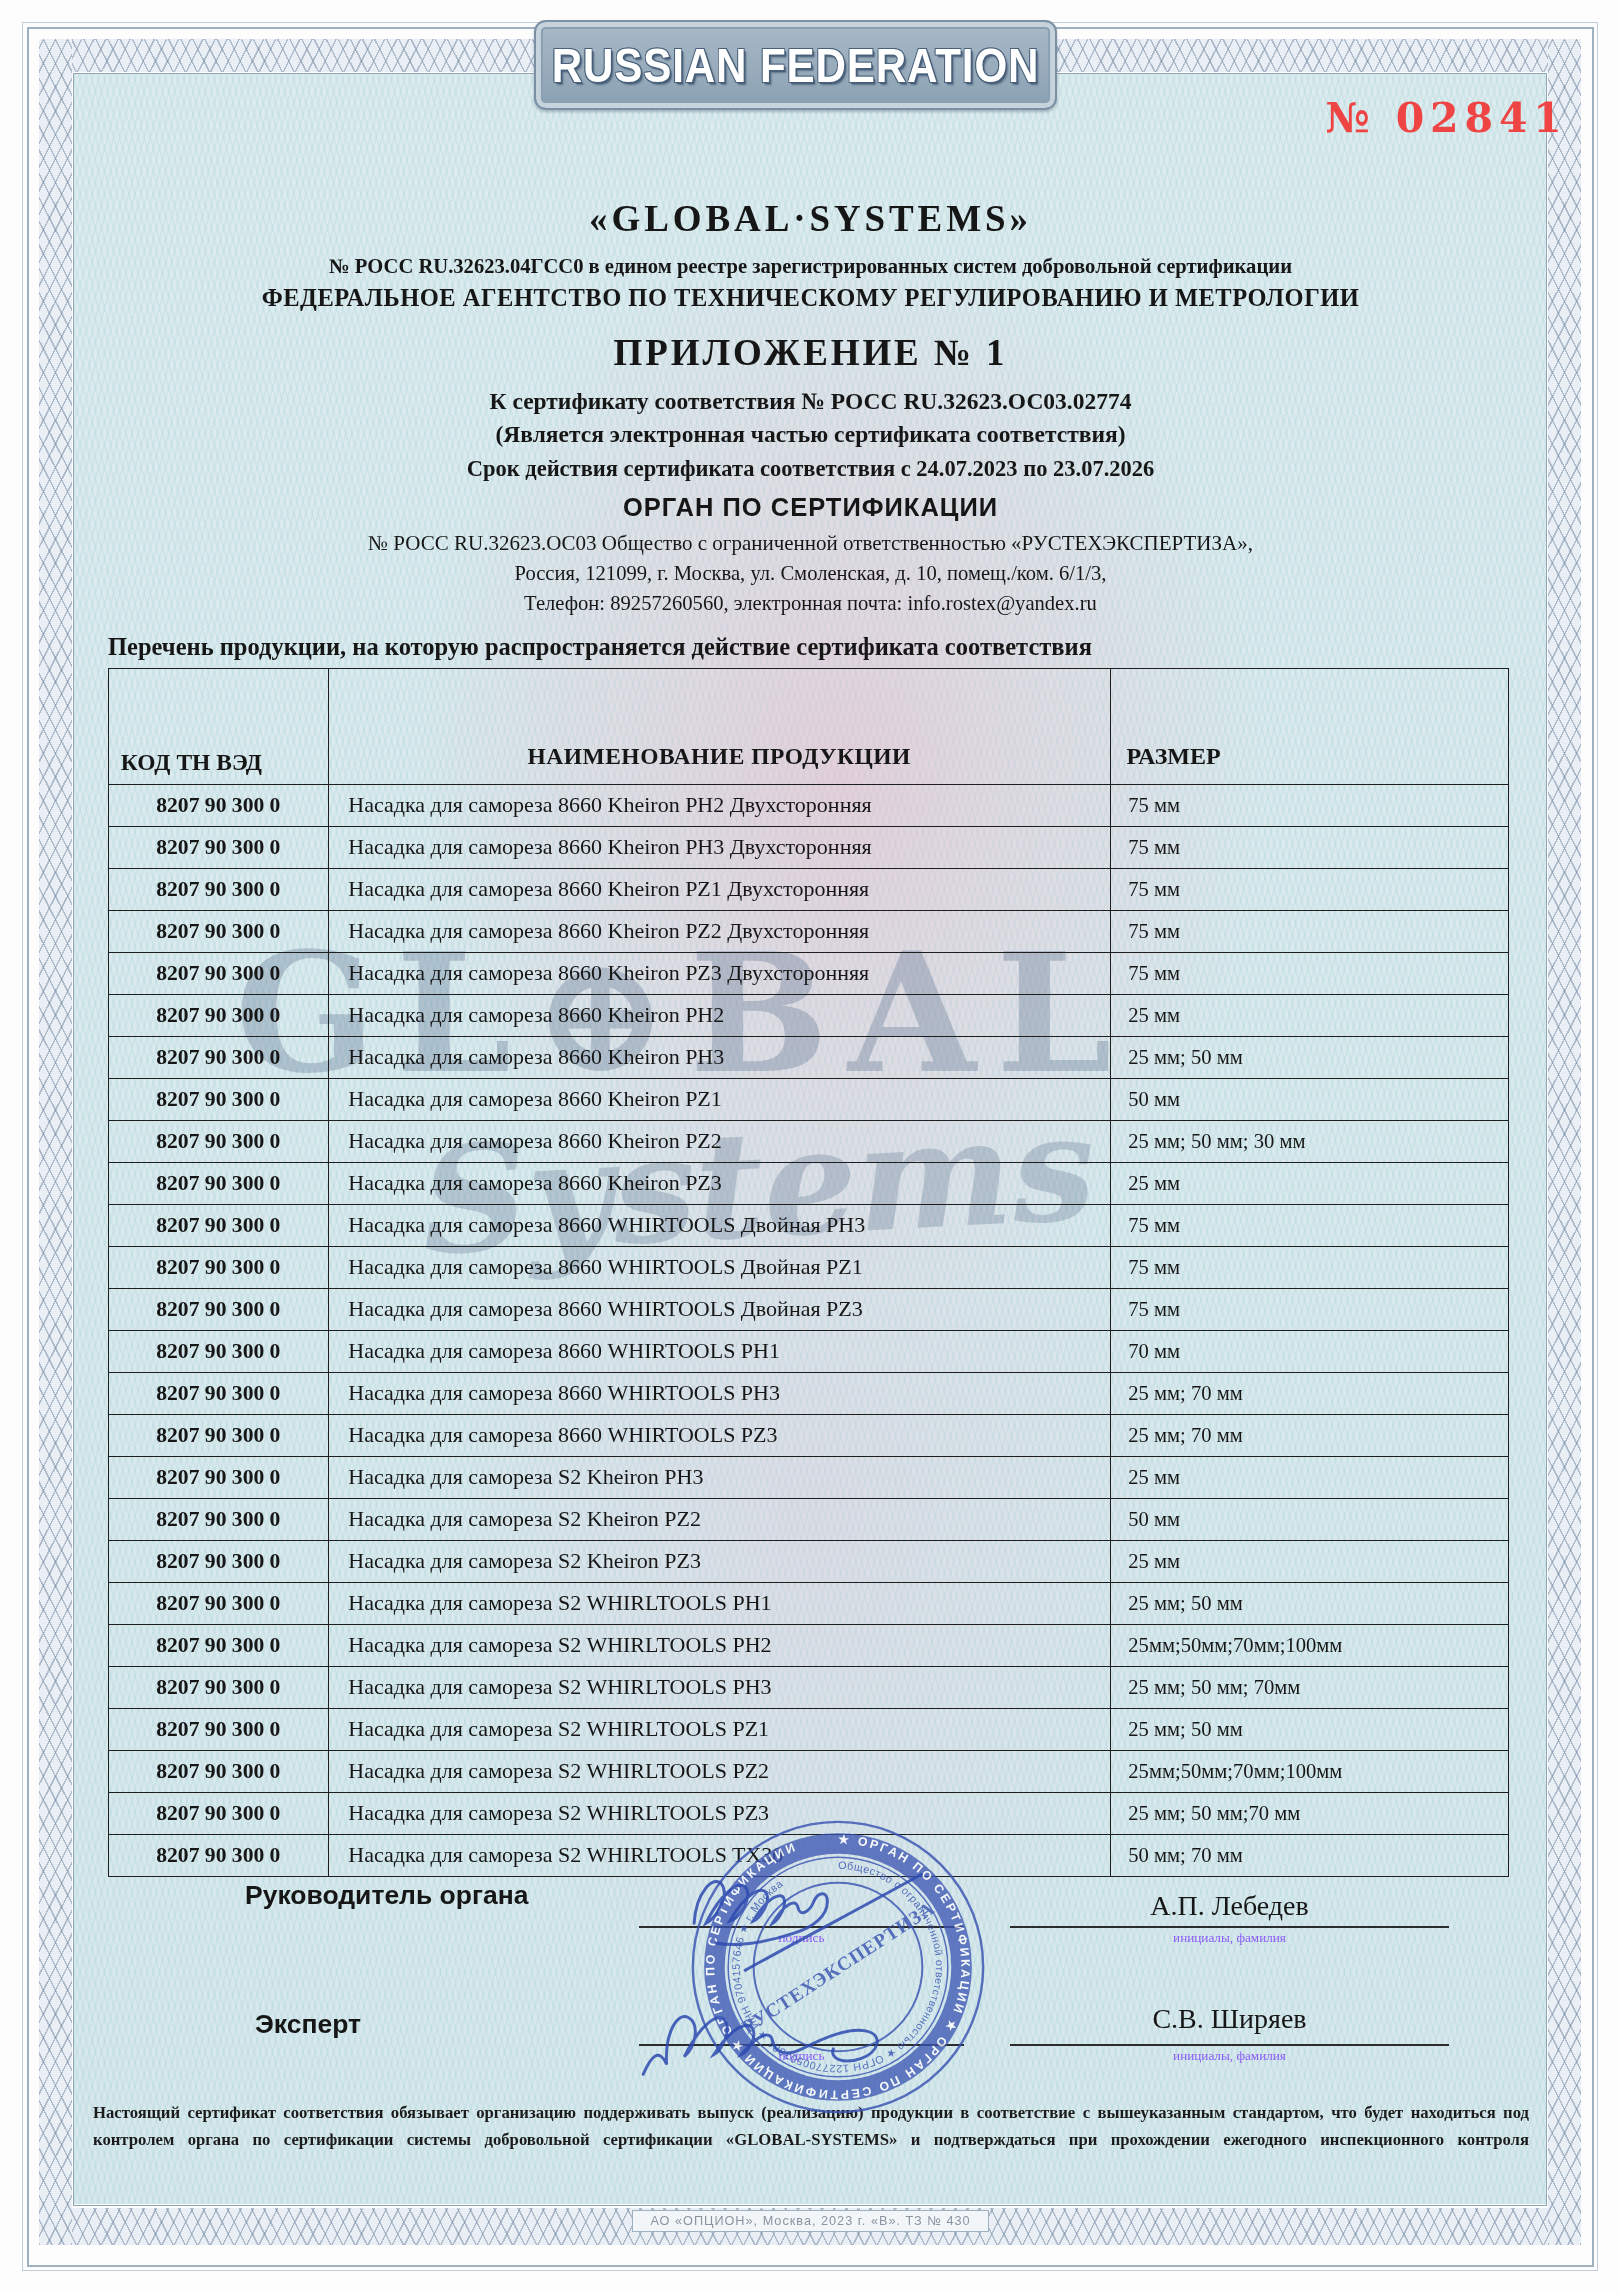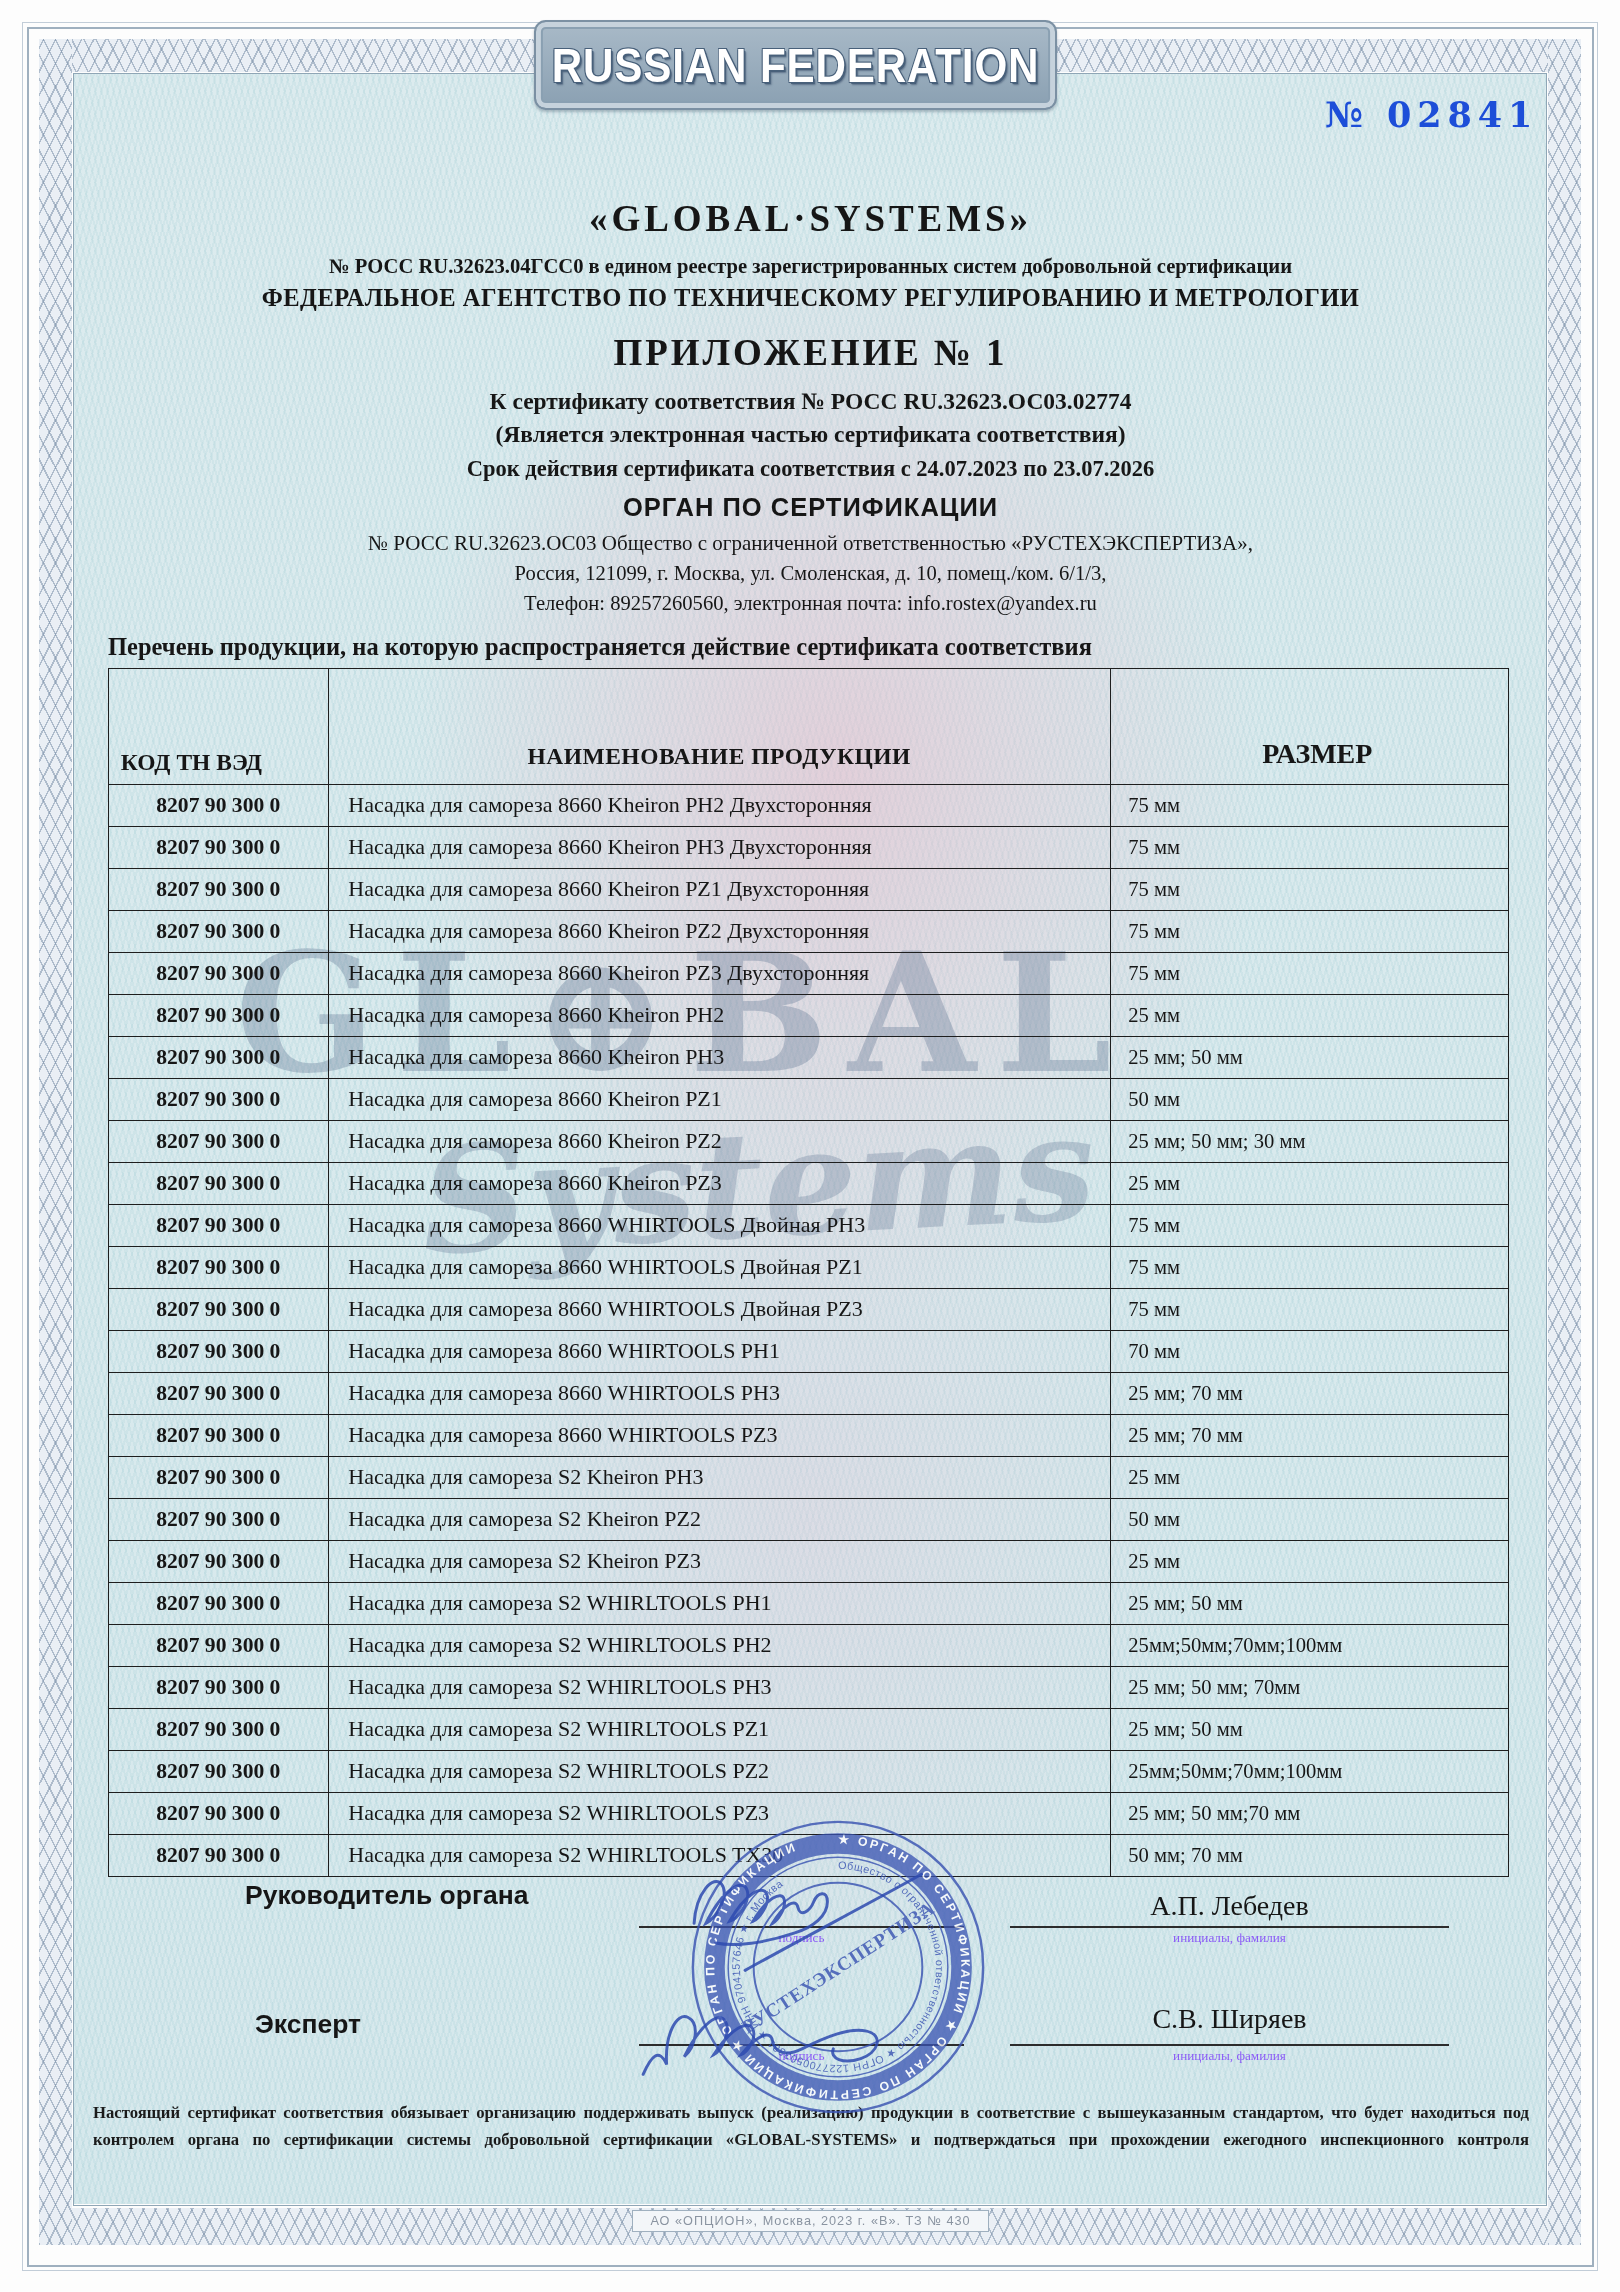--- a/index.html
+++ b/index.html
@@ -27,21 +27,21 @@
       linear-gradient(180deg,#dcebee,#d6e8ec);}
   
   .badge{position:absolute;left:534px;top:19.6px;width:519px;height:86px;border-radius:11.8px;
     background:linear-gradient(180deg,#a9bac8,#8aa0b2);border:2px solid #7b90a3;
     box-shadow:inset 0 0 0 4.9px #c6d2dc, inset 0 0 0 6.9px #8aa0b2, 0 2px 2.9px rgba(60,80,100,.35);
     display:flex;align-items:center;justify-content:center;}
   .badge-text{font-family:"Liberation Sans",sans-serif;font-weight:bold;font-size:49px;color:#ffffff;
     letter-spacing:1px;transform:scaleX(.86);white-space:nowrap;
     text-shadow:2px 2px 0 #48607a,-1px -1px 0 #48607a,1px -1px 0 #48607a,-1px 1px 0 #48607a,2.9px 2.9px 2px rgba(40,60,90,.5);}
   .serial{position:absolute;left:1325px;top:94px;font-family:"DejaVu Serif",serif;font-weight:bold;
-    font-size:35px;letter-spacing:5.9px;color:#1d4ed8;}
+    font-size:41px;letter-spacing:5.9px;color:#ef4444;}
   
   .line{position:absolute;left:72px;width:1477px;text-align:center;white-space:nowrap;}
   .b{font-weight:bold;}
   .sans{font-family:"Liberation Sans",sans-serif;}
   #t1{top:143px;font-size:39px;letter-spacing:8.8px;}
   #t2{top:197px;font-size:37px;letter-spacing:3.9px;}
   #t3{top:255px;font-size:20.6px;}
   #t4{top:284px;font-size:24.5px;letter-spacing:0.5px;}
   #t5{top:331px;font-size:37px;letter-spacing:2.9px;}
   #t6{top:388px;font-size:23.5px;}
@@ -59,21 +59,21 @@
   .wm2{position:absolute;left:421px;top:1098px;font-family:"DejaVu Serif",serif;font-weight:bold;
     font-style:italic;font-size:147px;color:rgba(96,116,146,.30);transform:rotate(-3deg);z-index:1;}
   
   table.products{position:absolute;left:108px;top:668px;width:1362px;border-collapse:collapse;
     table-layout:fixed;z-index:2;background:transparent;}
   table.products th,table.products td{border:1.6px solid #1e1e1e;}
   table.products thead th{height:100px;font-weight:bold;vertical-align:bottom;}
   th.h-code{width:201px;vertical-align:top;text-align:left;font-size:23.5px;line-height:1.8;
     padding:5.9px 5.9px 0 11.8px;}
   th.h-name{width:779px;text-align:center;font-size:23.5px;letter-spacing:0.5px;padding-bottom:13.7px;}
-  th.h-size{width:382px;text-align:center;font-size:28px;padding:0 0 13.7px 15.7px;}
+  th.h-size{width:382px;text-align:left;font-size:24px;padding:0 0 13.7px 15.7px;}
   td{height:39px;}
   td.code{text-align:center;font-weight:bold;font-size:21.6px;}
   td.name{font-size:22px;padding-left:19.6px;}
   td.size{font-size:20.6px;padding-left:17.6px;}
   
   .abs{position:absolute;}
   .role{font-family:"Liberation Sans",sans-serif;font-weight:bold;font-size:26.5px;z-index:3;}
   .sigline{border-top:2px solid #2c2c2c;width:325px;left:639px;z-index:3;}
   .nameline{border-top:2px solid #2c2c2c;width:439px;left:1010px;z-index:3;}
   .under{font-size:13.2px;text-align:center;z-index:3;color:#8b5cf6;}

